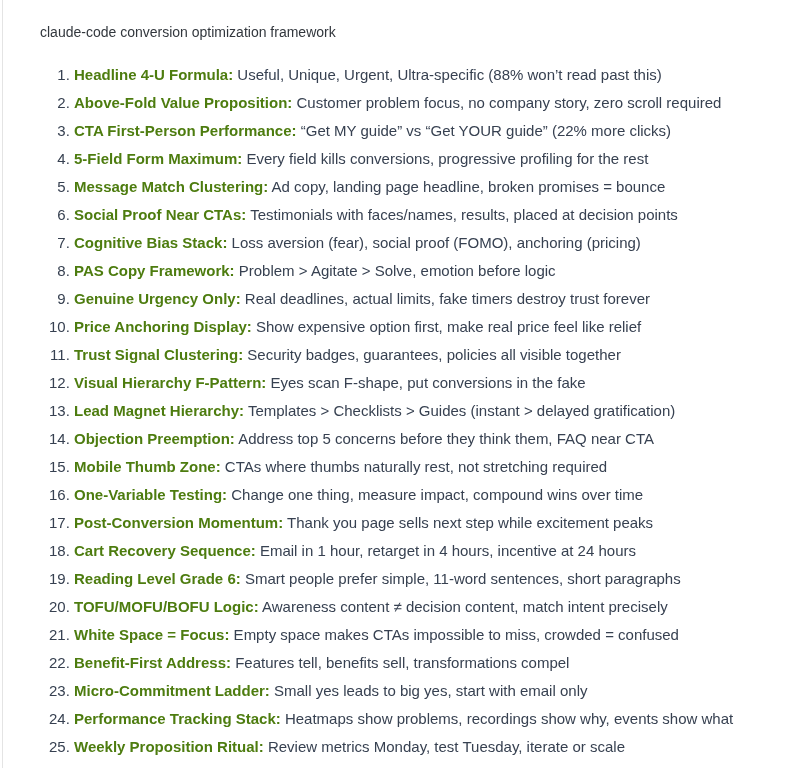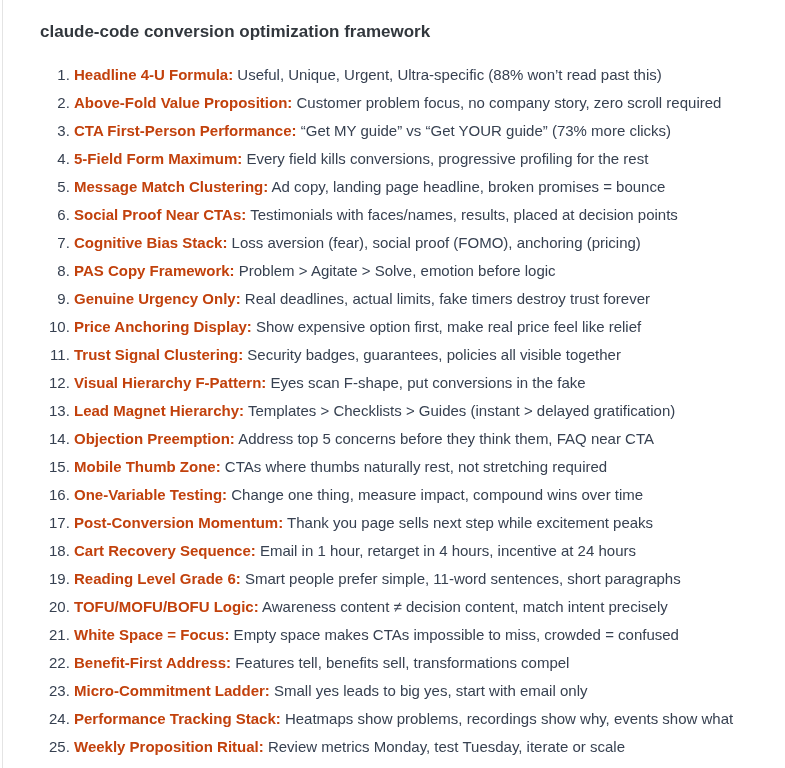--- a/index.html
+++ b/index.html
@@ -21,22 +21,22 @@
     left: 2px;
     top: 0;
     bottom: 0;
     width: 1px;
     background: #e4e4e4;
   }
   .doc {
     padding: 24px 8px 0 40px;
   }
   .doc-title {
-    font-size: 17px;
-    font-weight: 700;
+    font-size: 14px;
+    font-weight: 400;
     line-height: 16px;
     margin: 0 0 25px 0;
     color: #32373d;
     white-space: nowrap;
   }
   ol.framework-list {
     margin: 0;
     padding: 0 0 0 34px;
     list-style: decimal outside;
   }
@@ -46,38 +46,38 @@
     margin: 0 0 9px 0;
     white-space: nowrap;
     color: #374151;
   }
   ol.framework-list > li::marker {
     color: #374151;
     font-weight: 400;
   }
   .item-label {
     font-weight: 700;
-    color: #c2410c;
+    color: #4d7c0f;
   }
   .item-description {
     font-weight: 400;
   }
 </style>
 </head>
 <body>
 
 <div class="edge-line"></div>
 
 <main class="doc">
   <h1 class="doc-title">claude-code conversion optimization framework</h1>
 
   <ol class="framework-list">
       <li value="1"><span class="item-label">Headline 4-U Formula:</span><span class="item-description"> Useful, Unique, Urgent, Ultra-specific (88% won’t read past this)</span></li>
       <li value="2"><span class="item-label">Above-Fold Value Proposition:</span><span class="item-description"> Customer problem focus, no company story, zero scroll required</span></li>
-      <li value="3"><span class="item-label">CTA First-Person Performance:</span><span class="item-description"> “Get MY guide” vs “Get YOUR guide” (73% more clicks)</span></li>
+      <li value="3"><span class="item-label">CTA First-Person Performance:</span><span class="item-description"> “Get MY guide” vs “Get YOUR guide” (22% more clicks)</span></li>
       <li value="4"><span class="item-label">5-Field Form Maximum:</span><span class="item-description"> Every field kills conversions, progressive profiling for the rest</span></li>
       <li value="5"><span class="item-label">Message Match Clustering:</span><span class="item-description"> Ad copy, landing page headline, broken promises = bounce</span></li>
       <li value="6"><span class="item-label">Social Proof Near CTAs:</span><span class="item-description"> Testimonials with faces/names, results, placed at decision points</span></li>
       <li value="7"><span class="item-label">Cognitive Bias Stack:</span><span class="item-description"> Loss aversion (fear), social proof (FOMO), anchoring (pricing)</span></li>
       <li value="8"><span class="item-label">PAS Copy Framework:</span><span class="item-description"> Problem &gt; Agitate &gt; Solve, emotion before logic</span></li>
       <li value="9"><span class="item-label">Genuine Urgency Only:</span><span class="item-description"> Real deadlines, actual limits, fake timers destroy trust forever</span></li>
       <li value="10"><span class="item-label">Price Anchoring Display:</span><span class="item-description"> Show expensive option first, make real price feel like relief</span></li>
       <li value="11"><span class="item-label">Trust Signal Clustering:</span><span class="item-description"> Security badges, guarantees, policies all visible together</span></li>
       <li value="12"><span class="item-label">Visual Hierarchy F-Pattern:</span><span class="item-description"> Eyes scan F-shape, put conversions in the fake</span></li>
       <li value="13"><span class="item-label">Lead Magnet Hierarchy:</span><span class="item-description"> Templates &gt; Checklists &gt; Guides (instant &gt; delayed gratification)</span></li>

